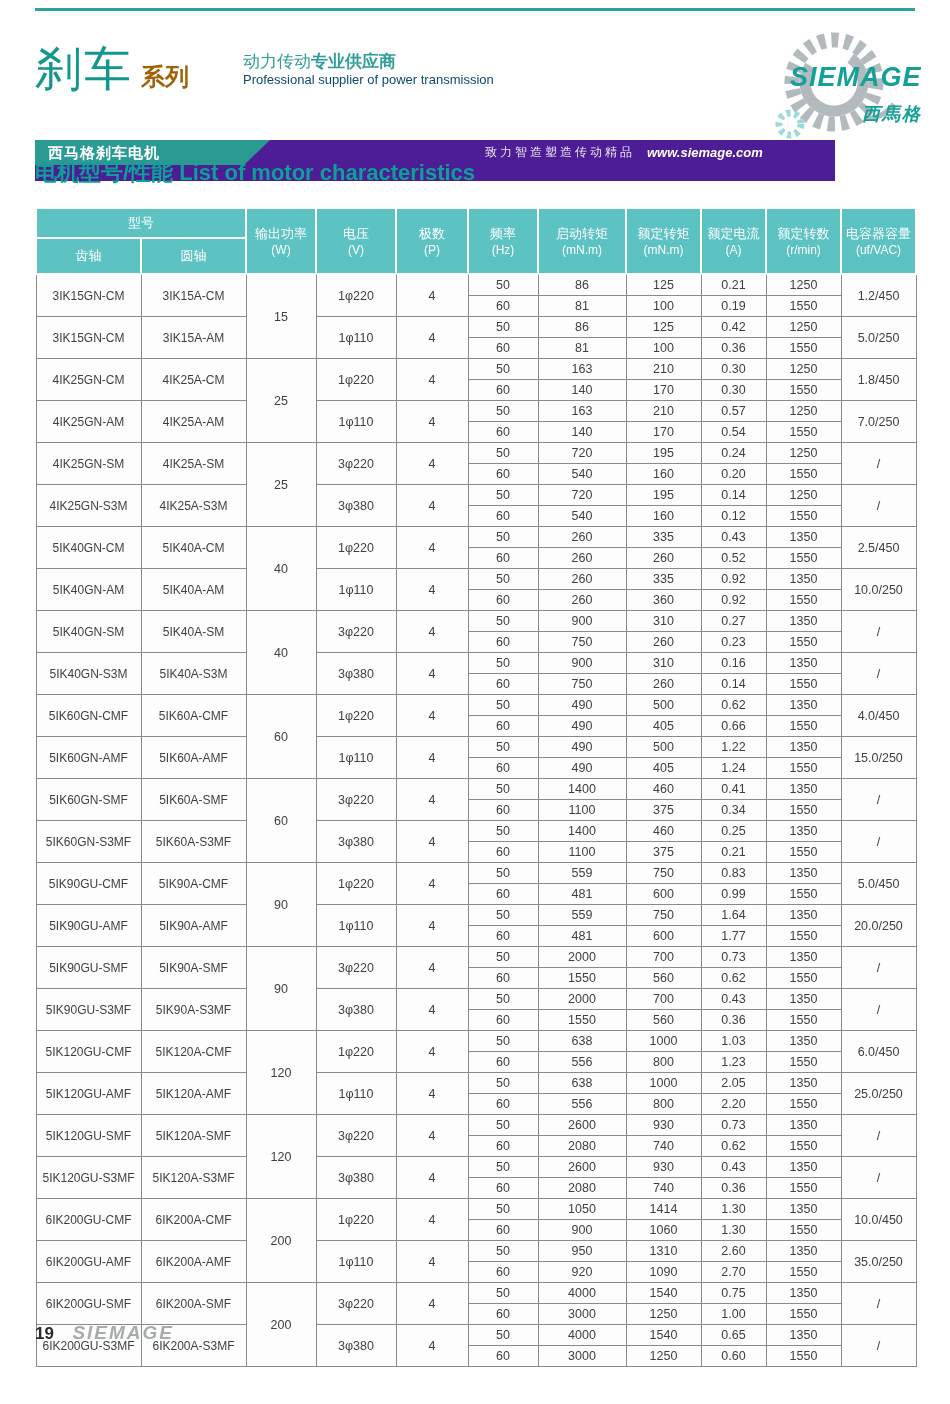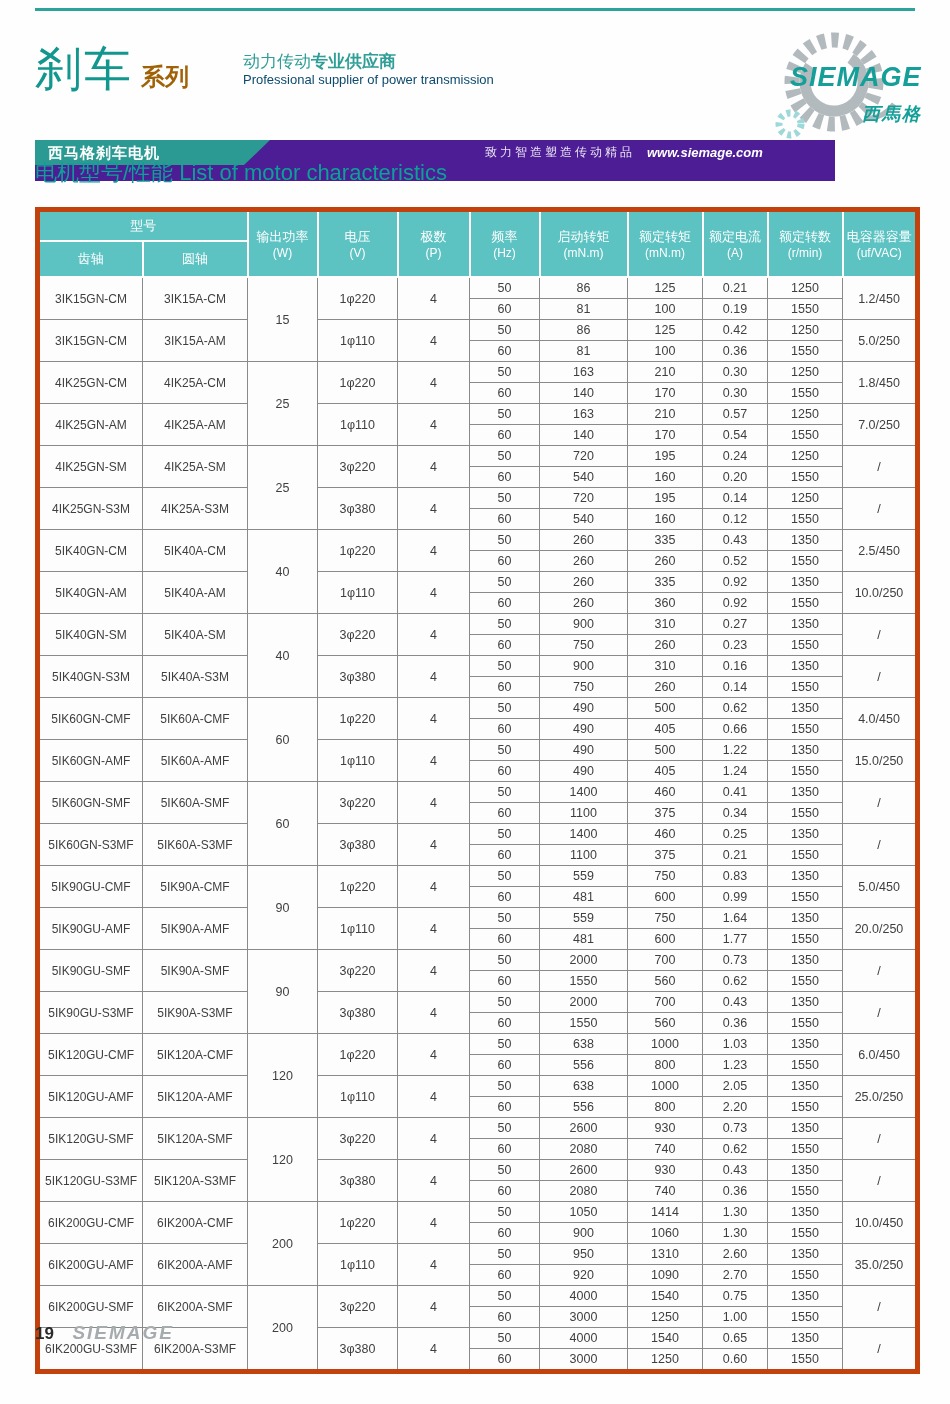--- a/index.html
+++ b/index.html
@@ -30,34 +30,34 @@
 
   
   .logo{position:absolute;left:772px;top:26px;width:160px;height:115px;}
   .logo svg{position:absolute;left:0;top:0;}
   .logo-text{position:absolute;left:18px;top:36px;font-size:27px;font-weight:bold;font-style:italic;
              color:#14a099;letter-spacing:1px;}
   .logo-cn{position:absolute;left:90px;top:76px;font-size:18px;font-weight:bold;color:#14a099;
            font-family:"Liberation Serif","DejaVu Serif",serif;font-style:italic;letter-spacing:2px;}
 
   
-  .section-title{position:absolute;left:35px;top:158px;font-size:22px;font-weight:normal;color:#0da096;}
+  .section-title{position:absolute;left:35px;top:158px;font-size:22px;font-weight:bold;color:#0da096;}
 
   
   .spec-table{position:absolute;left:35px;top:207px;width:880px;border-collapse:collapse;table-layout:fixed;}
   .spec-table th,.spec-table td{overflow:hidden;white-space:nowrap;}
   .spec-table thead th{background:#5cc2c2;color:#ffffff;font-weight:normal;font-size:13px;
                        border:2px solid #fdfdfd;padding:1px 0;}
   .spec-table thead .unit{font-size:12px;}
   .spec-table thead tr.h1 th{height:26px;}
   .spec-table thead tr.h2 th{height:32px;}
   .spec-table td{border:1px solid #8a8a8a;color:#3f3f3f;font-size:12.5px;text-align:center;
                  height:20px;padding:0 1px;background:#fdfdfd;}
   .spec-table td.model{font-size:12px;margin-left:24px;}
-  .spec-table{border:5px solid #c2410c;}
+  .spec-table{border:1px solid #c2410c;}
 
   
   .footer{position:absolute;left:35px;top:1322px;white-space:nowrap;}
   .page-num{font-size:17px;font-weight:bold;color:#2b2b2b;}
   .footer-brand{font-size:19px;font-weight:bold;font-style:italic;color:#a6abae;letter-spacing:2px;margin-left:14px;}
 </style>
 </head>
 <body>
 
 <div class="page">

